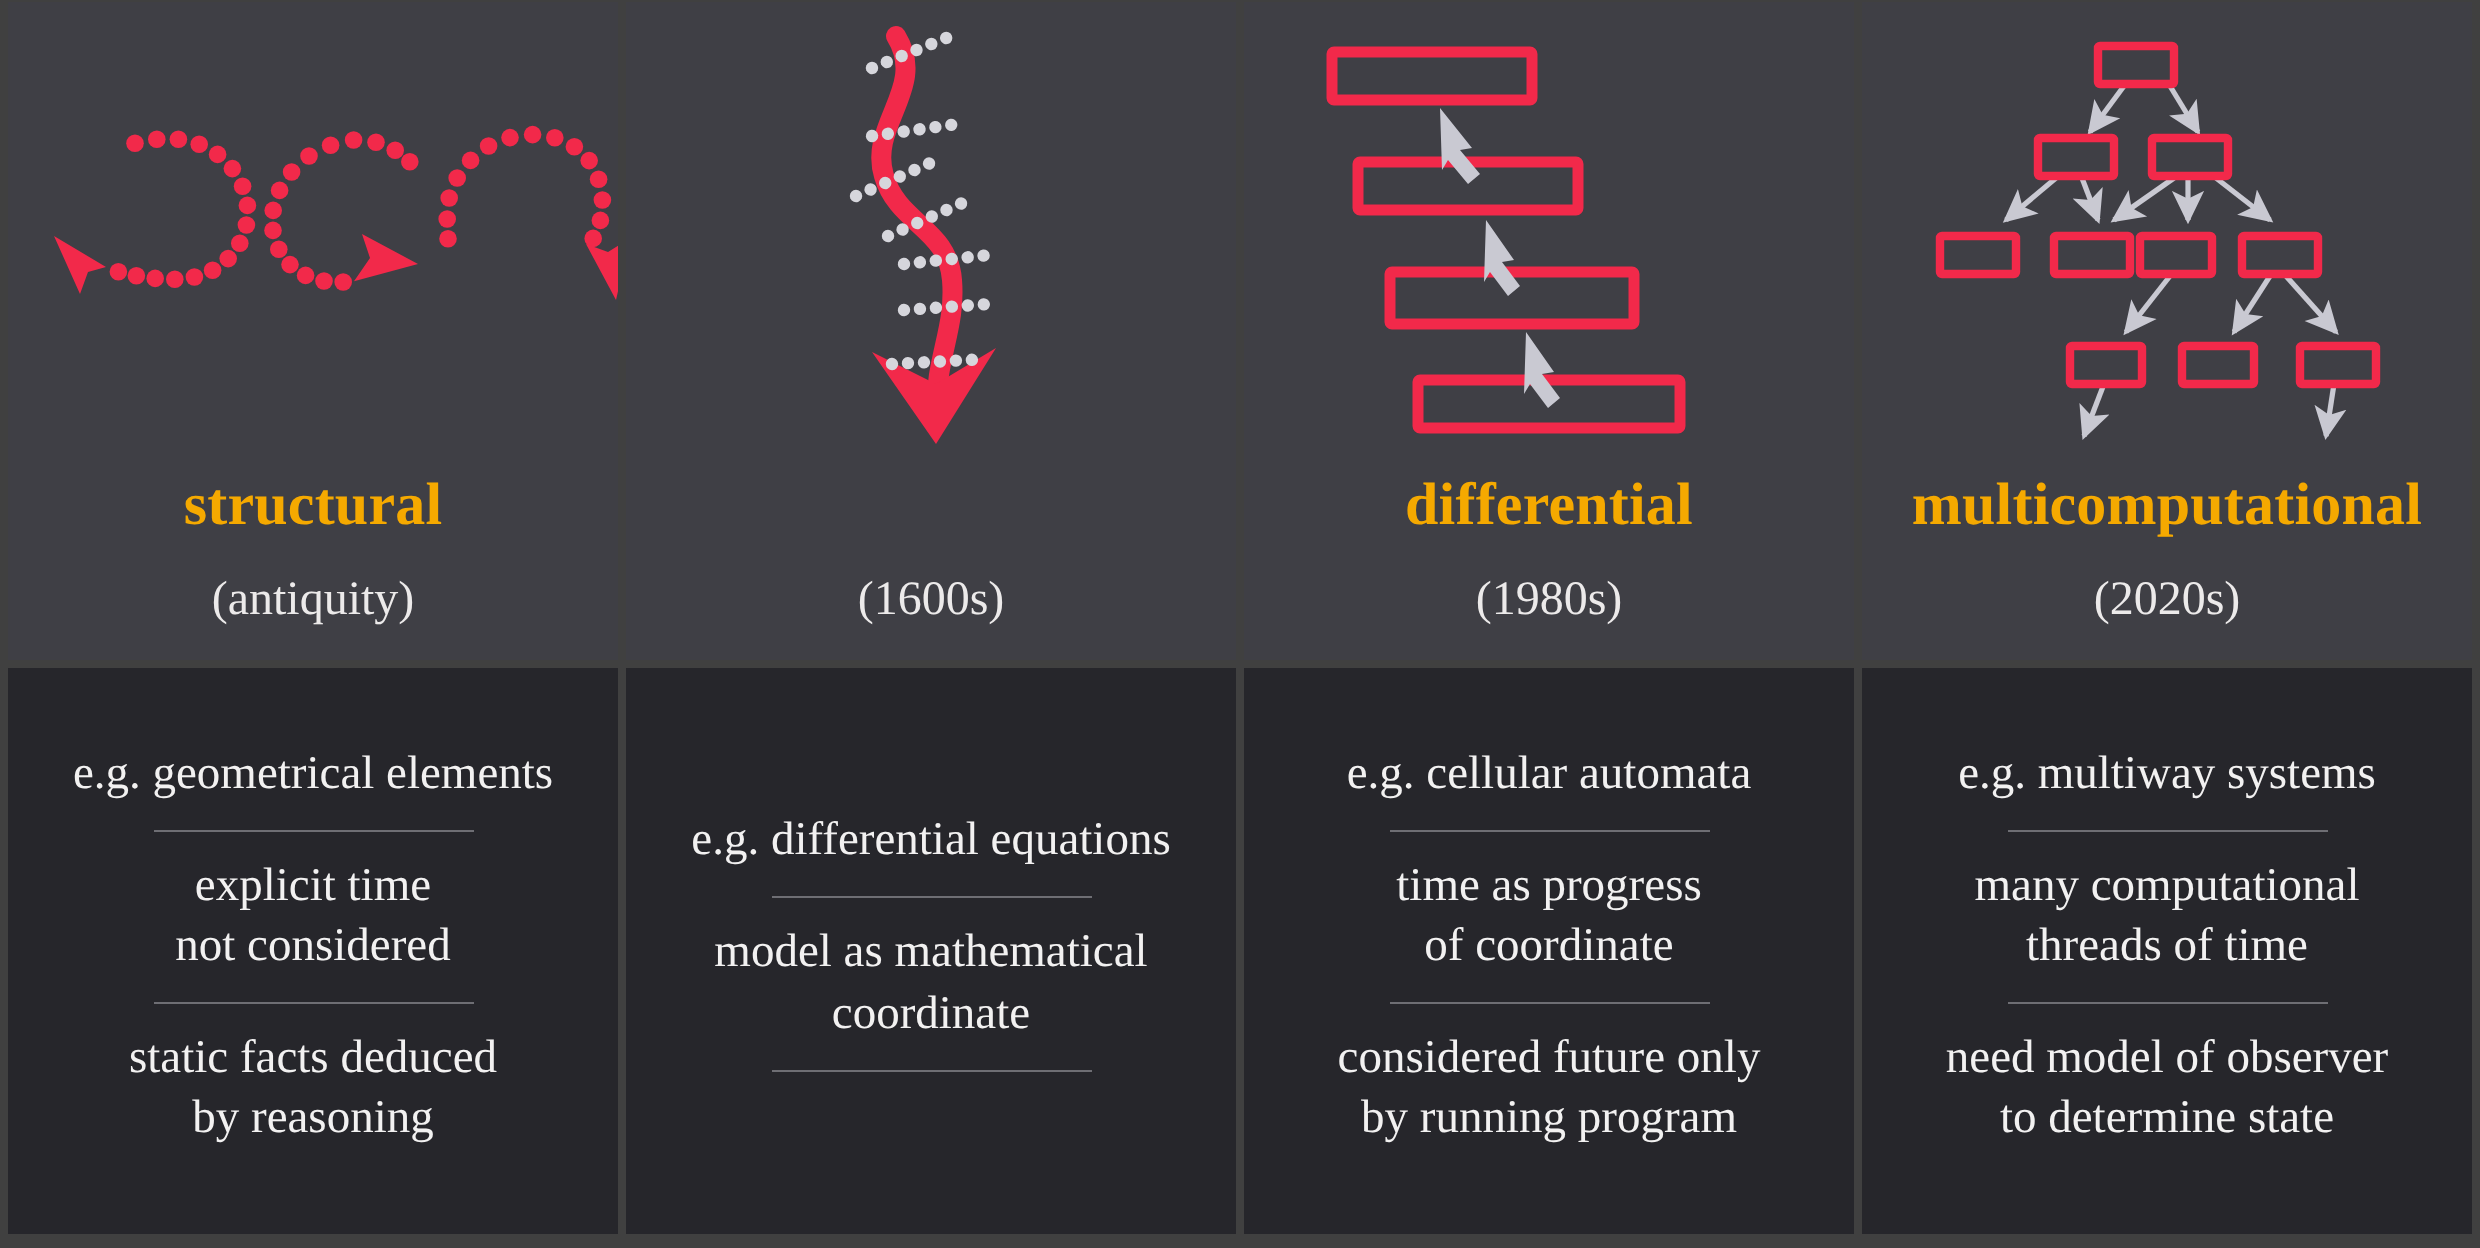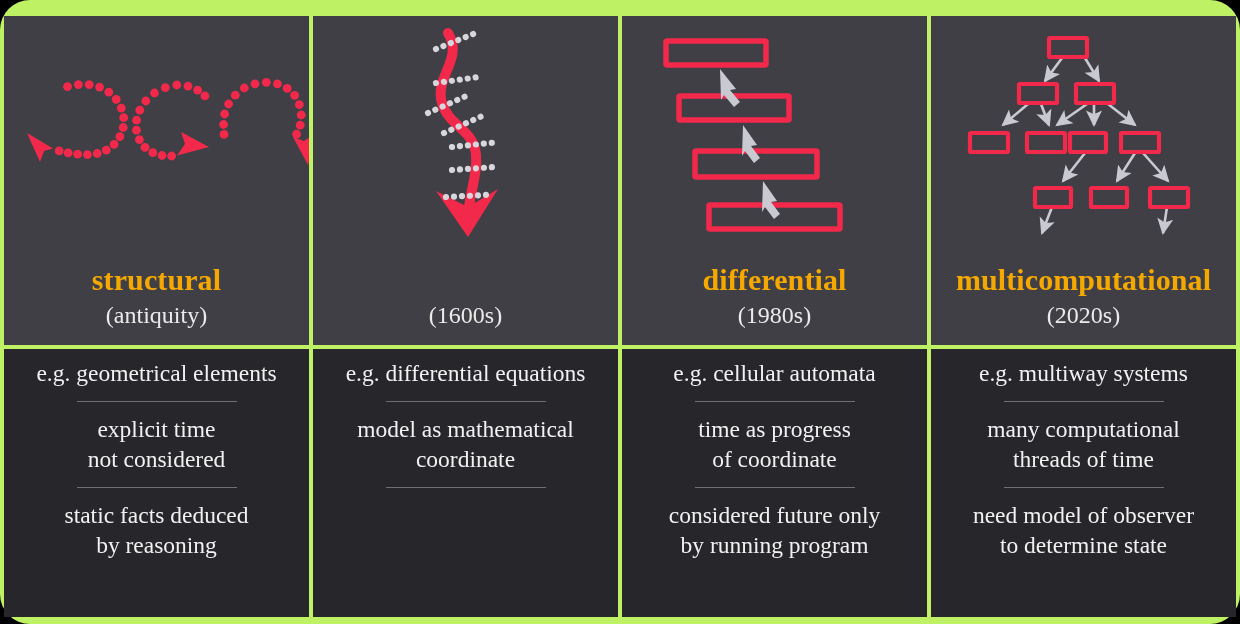--- a/index.html
+++ b/index.html
@@ -5,28 +5,27 @@
   html,body{margin:0;padding:0;}
   body{
     width:1240px;height:624px;
     background:#000000;
     font-family:"Liberation Serif","DejaVu Serif",serif;
     overflow:hidden;
   }
   .board{
     position:relative;
     width:1240px;height:624px;
-    background:#bef264;
+    background:#404040;
     box-sizing:border-box;
-    padding:16px 4px 7px 4px;
+    padding:1px 4px 7px 4px;
     display:grid;
     grid-template-columns:repeat(4,1fr);
     grid-template-rows:329px 1fr;
     gap:4px 4px;
-    border-radius:30px;
   }
   
   .top-cell{
     background:#3f3f45;
     position:relative;
     display:flex;
     flex-direction:column;
     align-items:center;
     justify-content:flex-end;
     overflow:hidden;
@@ -47,30 +46,31 @@
   .t-main{
     color:#f5a900;
     font-weight:bold;
     font-size:30px;
     letter-spacing:.1px;
     white-space:nowrap;
   }
   .t-sub{
     color:#eceaea;
     font-size:24px;
-    margin-top:4px;
+    margin-top:16px;
     white-space:nowrap;
   }
   
   .bot-cell{
     background:#26262b;
     position:relative;
     display:flex;
     flex-direction:column;
     align-items:center;
+    justify-content:center;
     padding:6px 10px 10px 10px;
     box-sizing:border-box;
   }
   .blk{
     color:#f2f1f1;
     font-size:23.5px;
     line-height:1.28;
     text-align:center;
     white-space:pre-line;
     padding:3px 0 4px 0;

